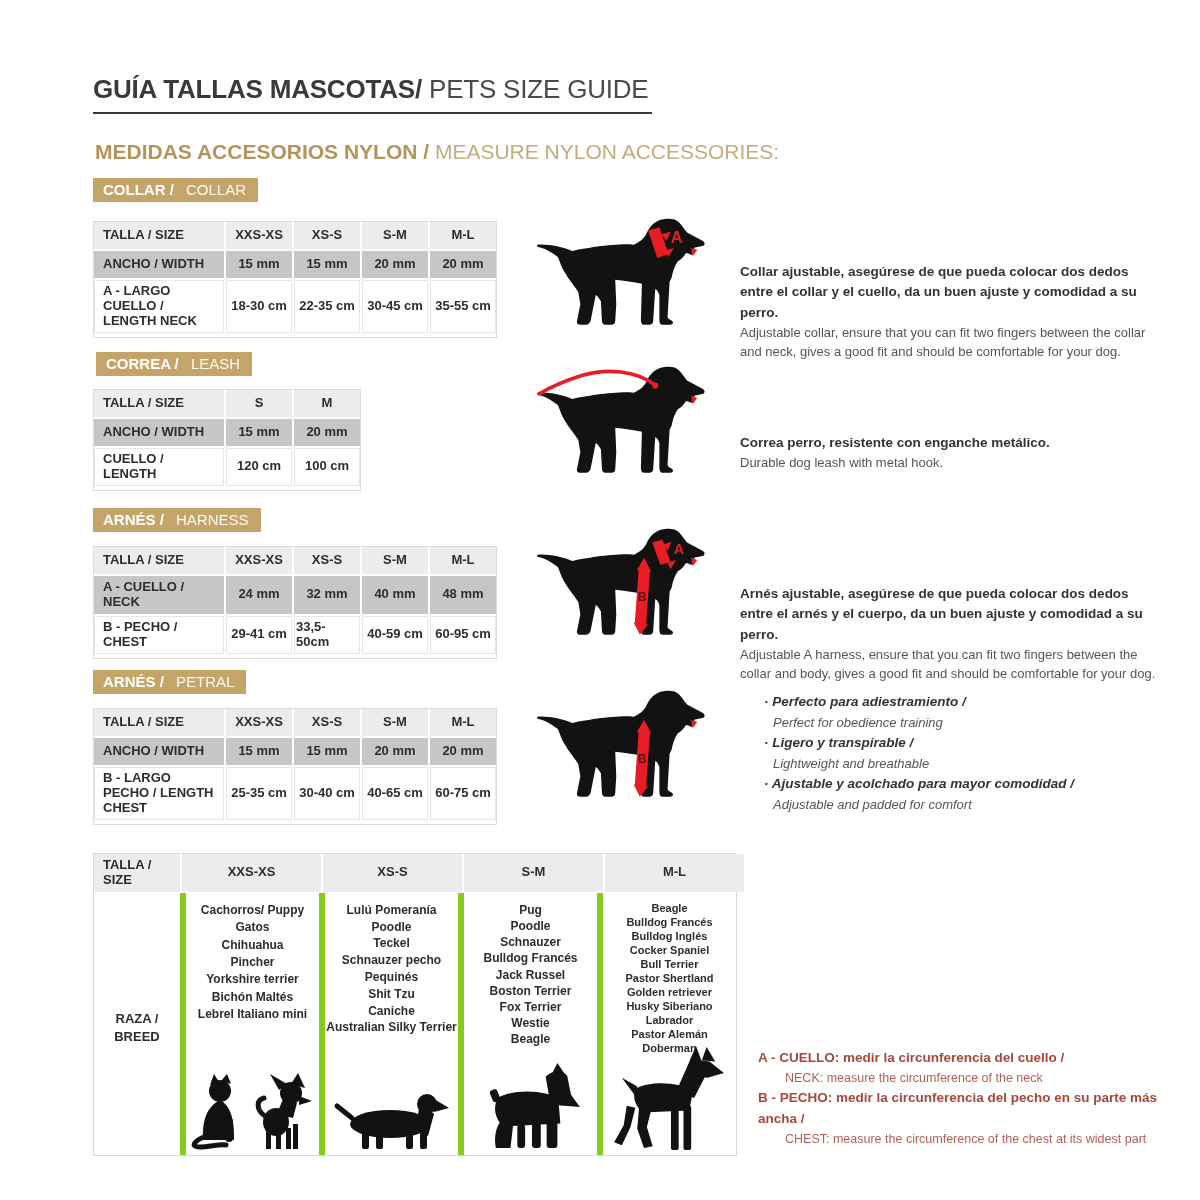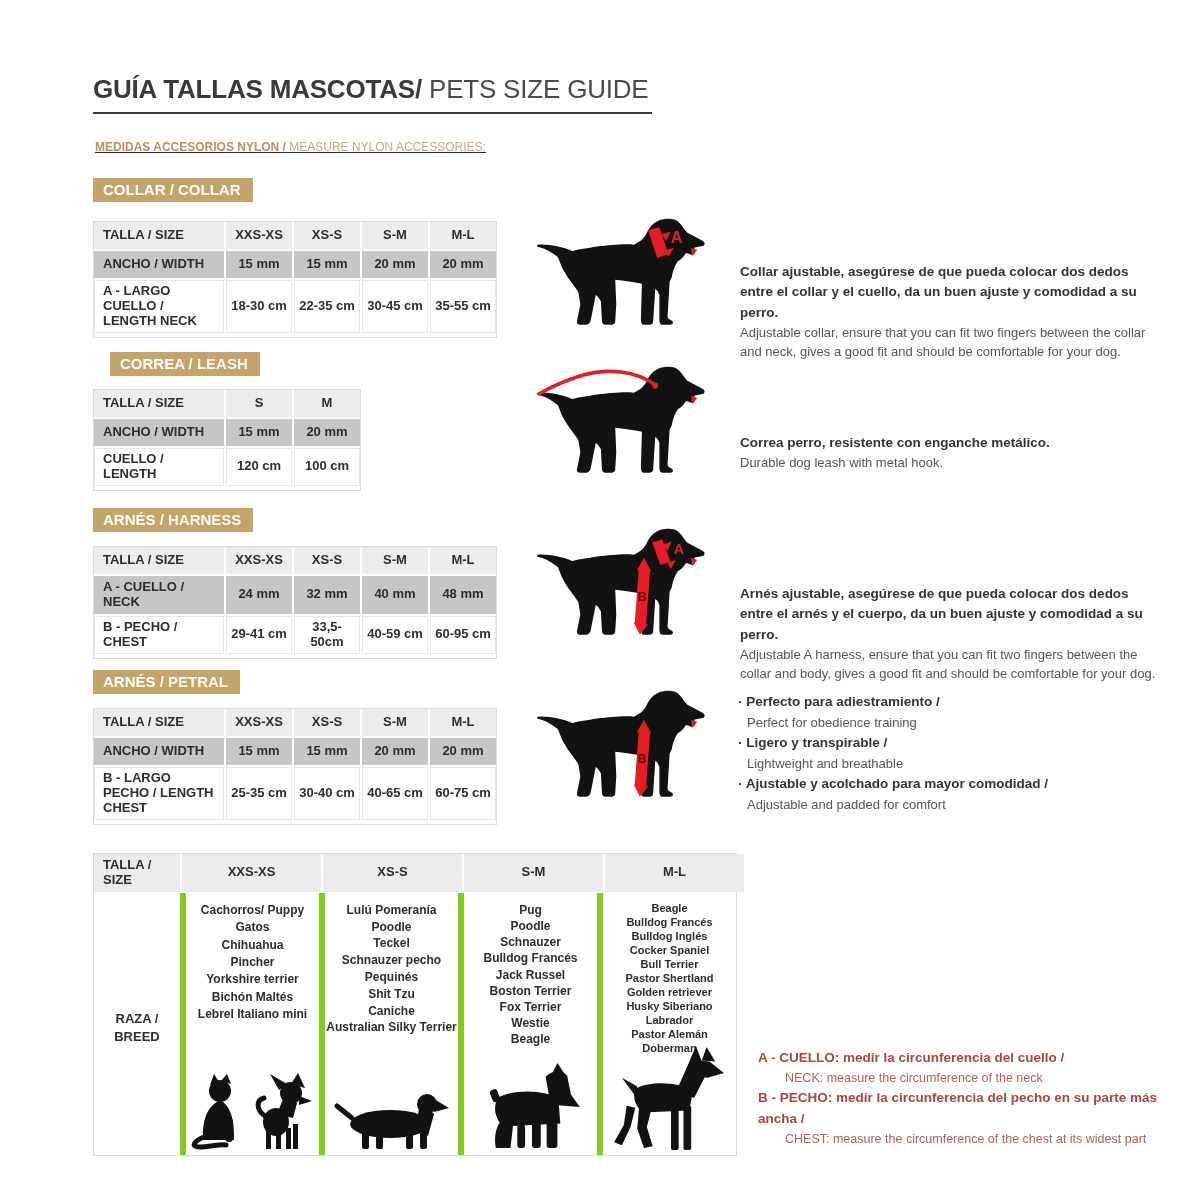--- a/index.html
+++ b/index.html
@@ -11,42 +11,42 @@
   .abs { position:absolute; }
 
   
   .page-title {
     left:93px; top:74px; font-size:26px; letter-spacing:-0.2px;
     color:#3a3a3a; border-bottom:2px solid #3a3a3a; padding-bottom:7px; padding-right:4px;
     white-space:nowrap;
   }
   .page-title .t-es { font-weight:700;margin-top:12px; }
   .page-title .t-en { font-weight:400; color:#4a4a4a; }
-  .page-subtitle { left:95px; top:140px; font-size:12px; white-space:nowrap;text-decoration:underline; }
+  .page-subtitle { left:95px; top:140px; font-size:21px; white-space:nowrap; }
   .page-subtitle .t-es { font-weight:700; color:#b3945a; }
   .page-subtitle .t-en { font-weight:400; color:#c3ab7e; }
 
   
   .badge {
     display:inline-block; background:#c5a469; color:#ffffff;
     font-size:15px; padding:3px 12px 4px 10px; white-space:nowrap;
   }
   .badge .b-es { font-weight:700; }
-  .badge .b-en { font-weight:700; opacity:0.95; }
+  .badge .b-en { font-weight:400; opacity:0.95;padding-left:8px; }
 
   
   .size-table { border:1px solid #dcdcdc; background:#ffffff; padding:0; }
   .tr { display:grid; gap:2px; margin-bottom:2px; background:#fff; }
   .tr:last-child { margin-bottom:4px; }
   .w5 .tr { grid-template-columns:130px 66px 66px 66px 66px; }
   .w3 .tr { grid-template-columns:130px 66px 66px; }
   .cell {
     font-size:13px; font-weight:700; color:#2d2d2d;
     display:flex; align-items:center; justify-content:center;
-    min-height:27px; text-align:center; line-height:1.15; padding:4px 2px;
+    min-height:27px; text-align:left; line-height:1.15; padding:4px 2px;
   }
   .cell.label { justify-content:flex-start; text-align:left; padding-left:9px; padding-right:8px; }
   .row-head .cell { background:#ececec; }
   .row-mid  .cell { background:#c6c6c6; }
   .row-plain .cell { background:#ffffff; box-shadow:inset 0 0 0 1px #e6e6e6; }
   .tall .cell { min-height:44px; }
 
   
   .desc { width:425px;margin-top:40px; }
   .desc .d-es { display:block; font-weight:700; font-size:13.5px; color:#333; line-height:1.5; }
@@ -149,21 +149,21 @@
     <polygon points="125,20 134,17 130,26" fill="#e81c24"></polygon>
     <polygon points="128,36 137,33 132,42" fill="#e81c24"></polygon>
     <text x="134" y="28" font-size="16" fill="#e81c24">A</text>
   </svg>
 
   <div class="abs desc" style="left:740px; top:222px;">
     <span class="d-es">Collar ajustable, asegúrese de que pueda colocar dos dedos entre el collar y el cuello, da un buen ajuste y comodidad a su perro.</span>
     <span class="d-en">Adjustable collar, ensure that you can fit two fingers between the collar and neck, gives a good fit and should be comfortable for your dog.</span>
   </div>
 
-  <div class="abs" style="left:110px; top:352px;">
+  <div class="abs" style="left:96px; top:352px;">
     <span class="badge"><span class="b-es">CORREA /</span><span class="b-en"> LEASH</span></span>
   </div>
 
   <div class="abs size-table w3" style="left:93px; top:389px;">
     <div class="tr row-head">
       <div class="cell label">TALLA / SIZE</div>
       <div class="cell">S</div>
       <div class="cell">M</div>
     </div>
     <div class="tr row-mid">
@@ -266,21 +266,21 @@
 
   <svg class="abs" style="left:533px; top:686px;" width="185" height="118" viewBox="0 0 180 115">
     <use href="#labrador" fill="#121212"></use>
     <polygon points="154,33 160,35 155,41" fill="#e81c24"></polygon>
     <path d="M103,42 L114,44 L110,99 L99,97 Z" fill="#e81c24"></path>
     <polygon points="108,33 101,45 115,46" fill="#e81c24"></polygon>
     <polygon points="104,108 98,96 112,98" fill="#e81c24"></polygon>
     <text x="102" y="75" font-size="12" fill="#6d0d12">B</text>
   </svg>
 
-  <div class="abs bullets" style="left:738px; top:692px;">
+  <div class="abs bullets" style="left:764px; top:692px;font-style:italic;">
     <div class="bullet-es">Perfecto para adiestramiento /</div>
     <div class="bullet-en">Perfect for obedience training</div>
     <div class="bullet-es">Ligero y transpirable /</div>
     <div class="bullet-en">Lightweight and breathable</div>
     <div class="bullet-es">Ajustable y acolchado para mayor comodidad /</div>
     <div class="bullet-en">Adjustable and padded for comfort</div>
   </div>
 
   <div class="abs breeds-table">
     <div class="breeds-head">

